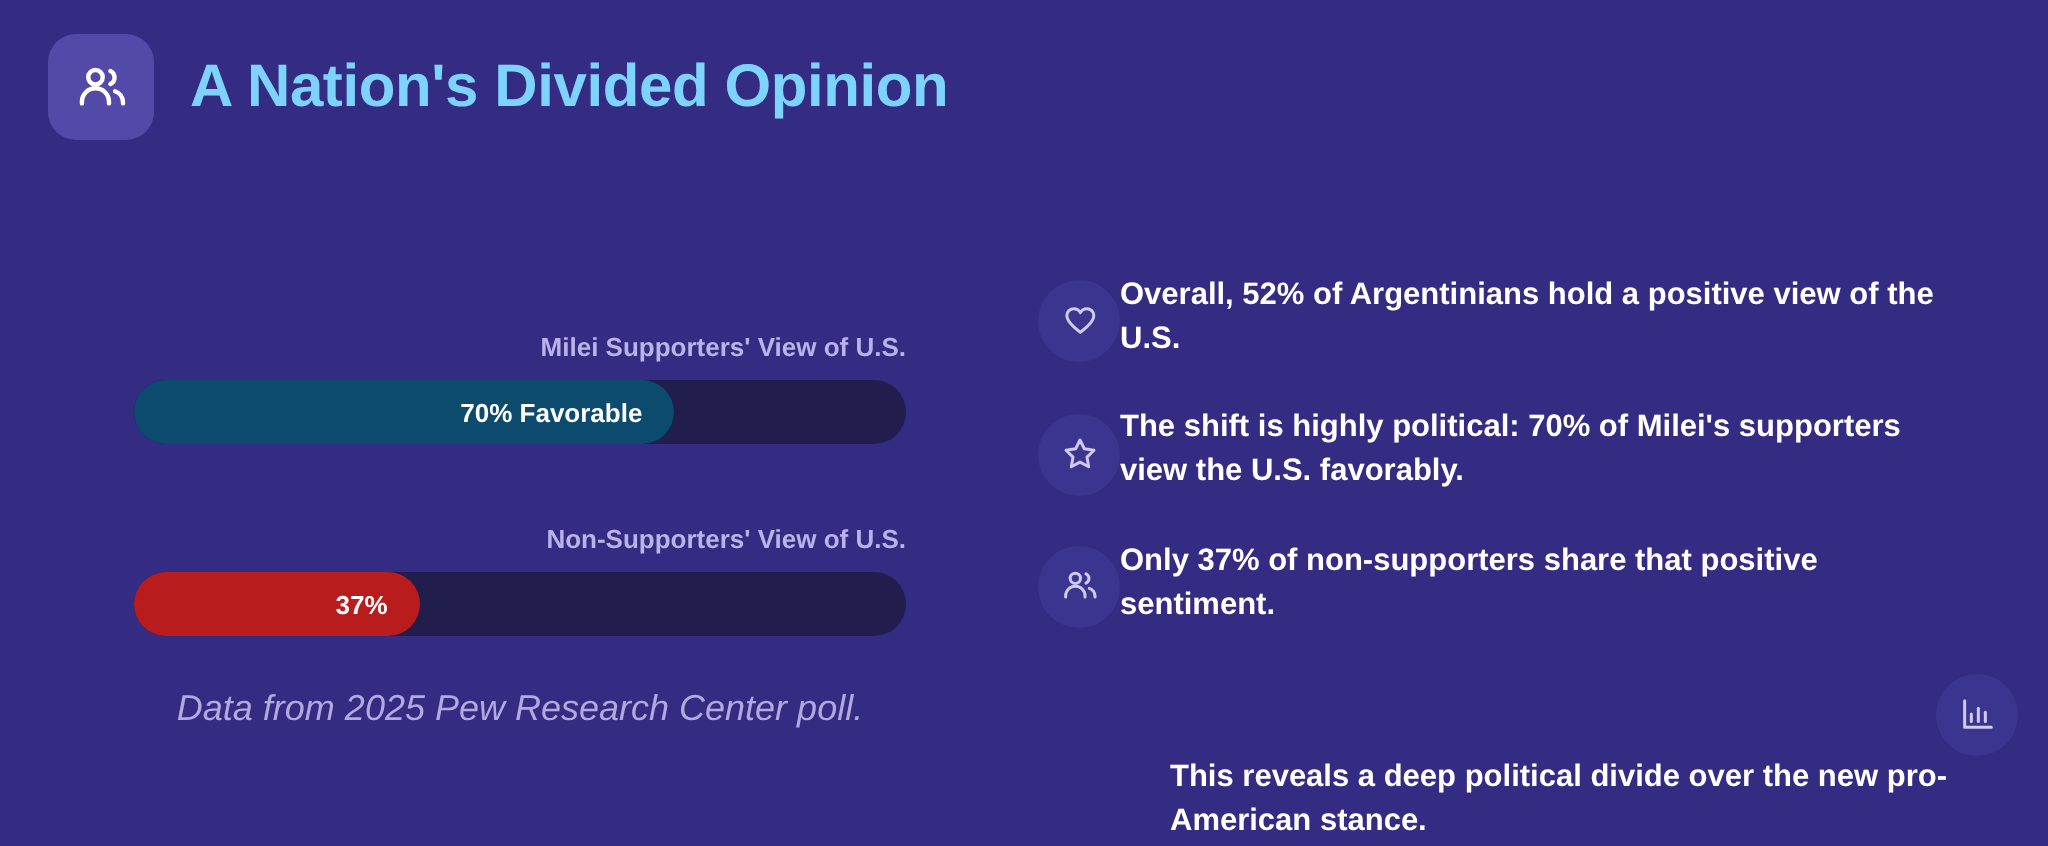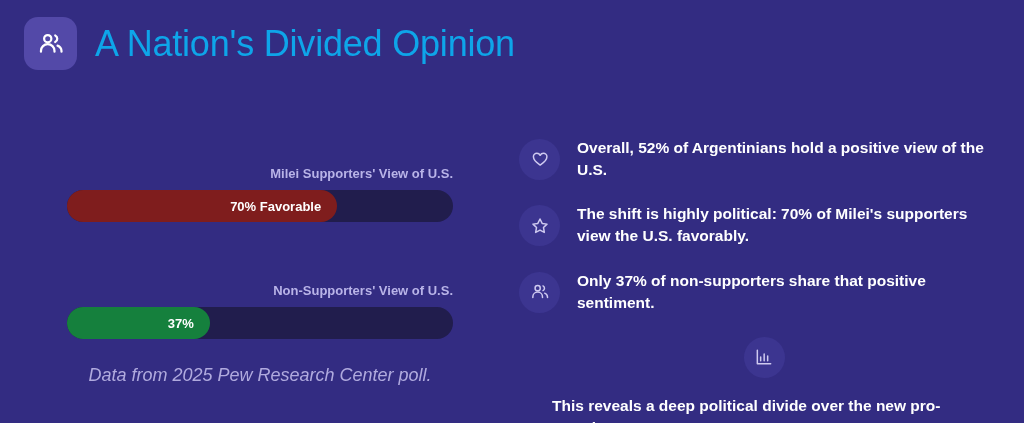--- a/index.html
+++ b/index.html
@@ -34,37 +34,37 @@
     background: #5349a8;
     display: flex;
     align-items: center;
     justify-content: center;
     flex: none;
   }
 
   .icon-box svg { display: block; }
 
   .page-title {
-    font-size: 36px;
-    font-weight: normal;
-    color: #0ea5e9;
+    font-size: 30px;
+    font-weight: bold;
+    color: #7dd3fc;
     letter-spacing: -0.2px;
     white-space: nowrap;
   }
 
   
   .chart-panel {
     position: absolute;
     left: 67px;
     top: 166px;
     width: 386px;
   }
 
   .bar-group { width: 386px; }
-  .bar-group + .bar-group { margin-top: 61px; }
+  .bar-group + .bar-group { margin-top: 40px; }
 
   .bar-label {
     font-size: 13px;
     font-weight: bold;
     color: #b9b4e8;
     text-align: right;
     margin-bottom: 9px;
     white-space: nowrap;
   }
 
@@ -111,22 +111,21 @@
   
   .insights {
     position: absolute;
     left: 519px;
     top: 137px;
     width: 490px;
   }
 
   .insight {
     display: flex;
-    align-items: center;
-    gap: 17px;
+    align-items: flex-end;
     margin-bottom: 22px;
   }
 
   .insight:last-child { margin-bottom: 0; flex-direction: column; }
 
   .insight-badge {
     width: 41px;
     height: 41px;
     border-radius: 50%;
     background: #3c3590;
@@ -162,30 +161,30 @@
     </span>
   </div>
   <div class="page-title">A Nation's Divided Opinion</div>
 </div>
 
 <div class="chart-panel">
 
   <div class="bar-group">
     <div class="bar-label">Milei Supporters' View of U.S.</div>
     <div class="bar-track">
-      <div class="bar-fill green" style="width: 70%; background: #7f1d1d;">
+      <div class="bar-fill green" style="width: 70%; background: #0c4a6e;">
         <span class="bar-value">70% Favorable</span>
       </div>
     </div>
   </div>
 
   <div class="bar-group">
     <div class="bar-label">Non-Supporters' View of U.S.</div>
     <div class="bar-track">
-      <div class="bar-fill red" style="width: 37%; background: #15803d;">
+      <div class="bar-fill red" style="width: 37%; background: #b91c1c;">
         <span class="bar-value">37%</span>
       </div>
     </div>
   </div>
 
   <div class="chart-caption">Data from 2025 Pew Research Center poll.</div>
 </div>
 
 <div class="insights">
 

